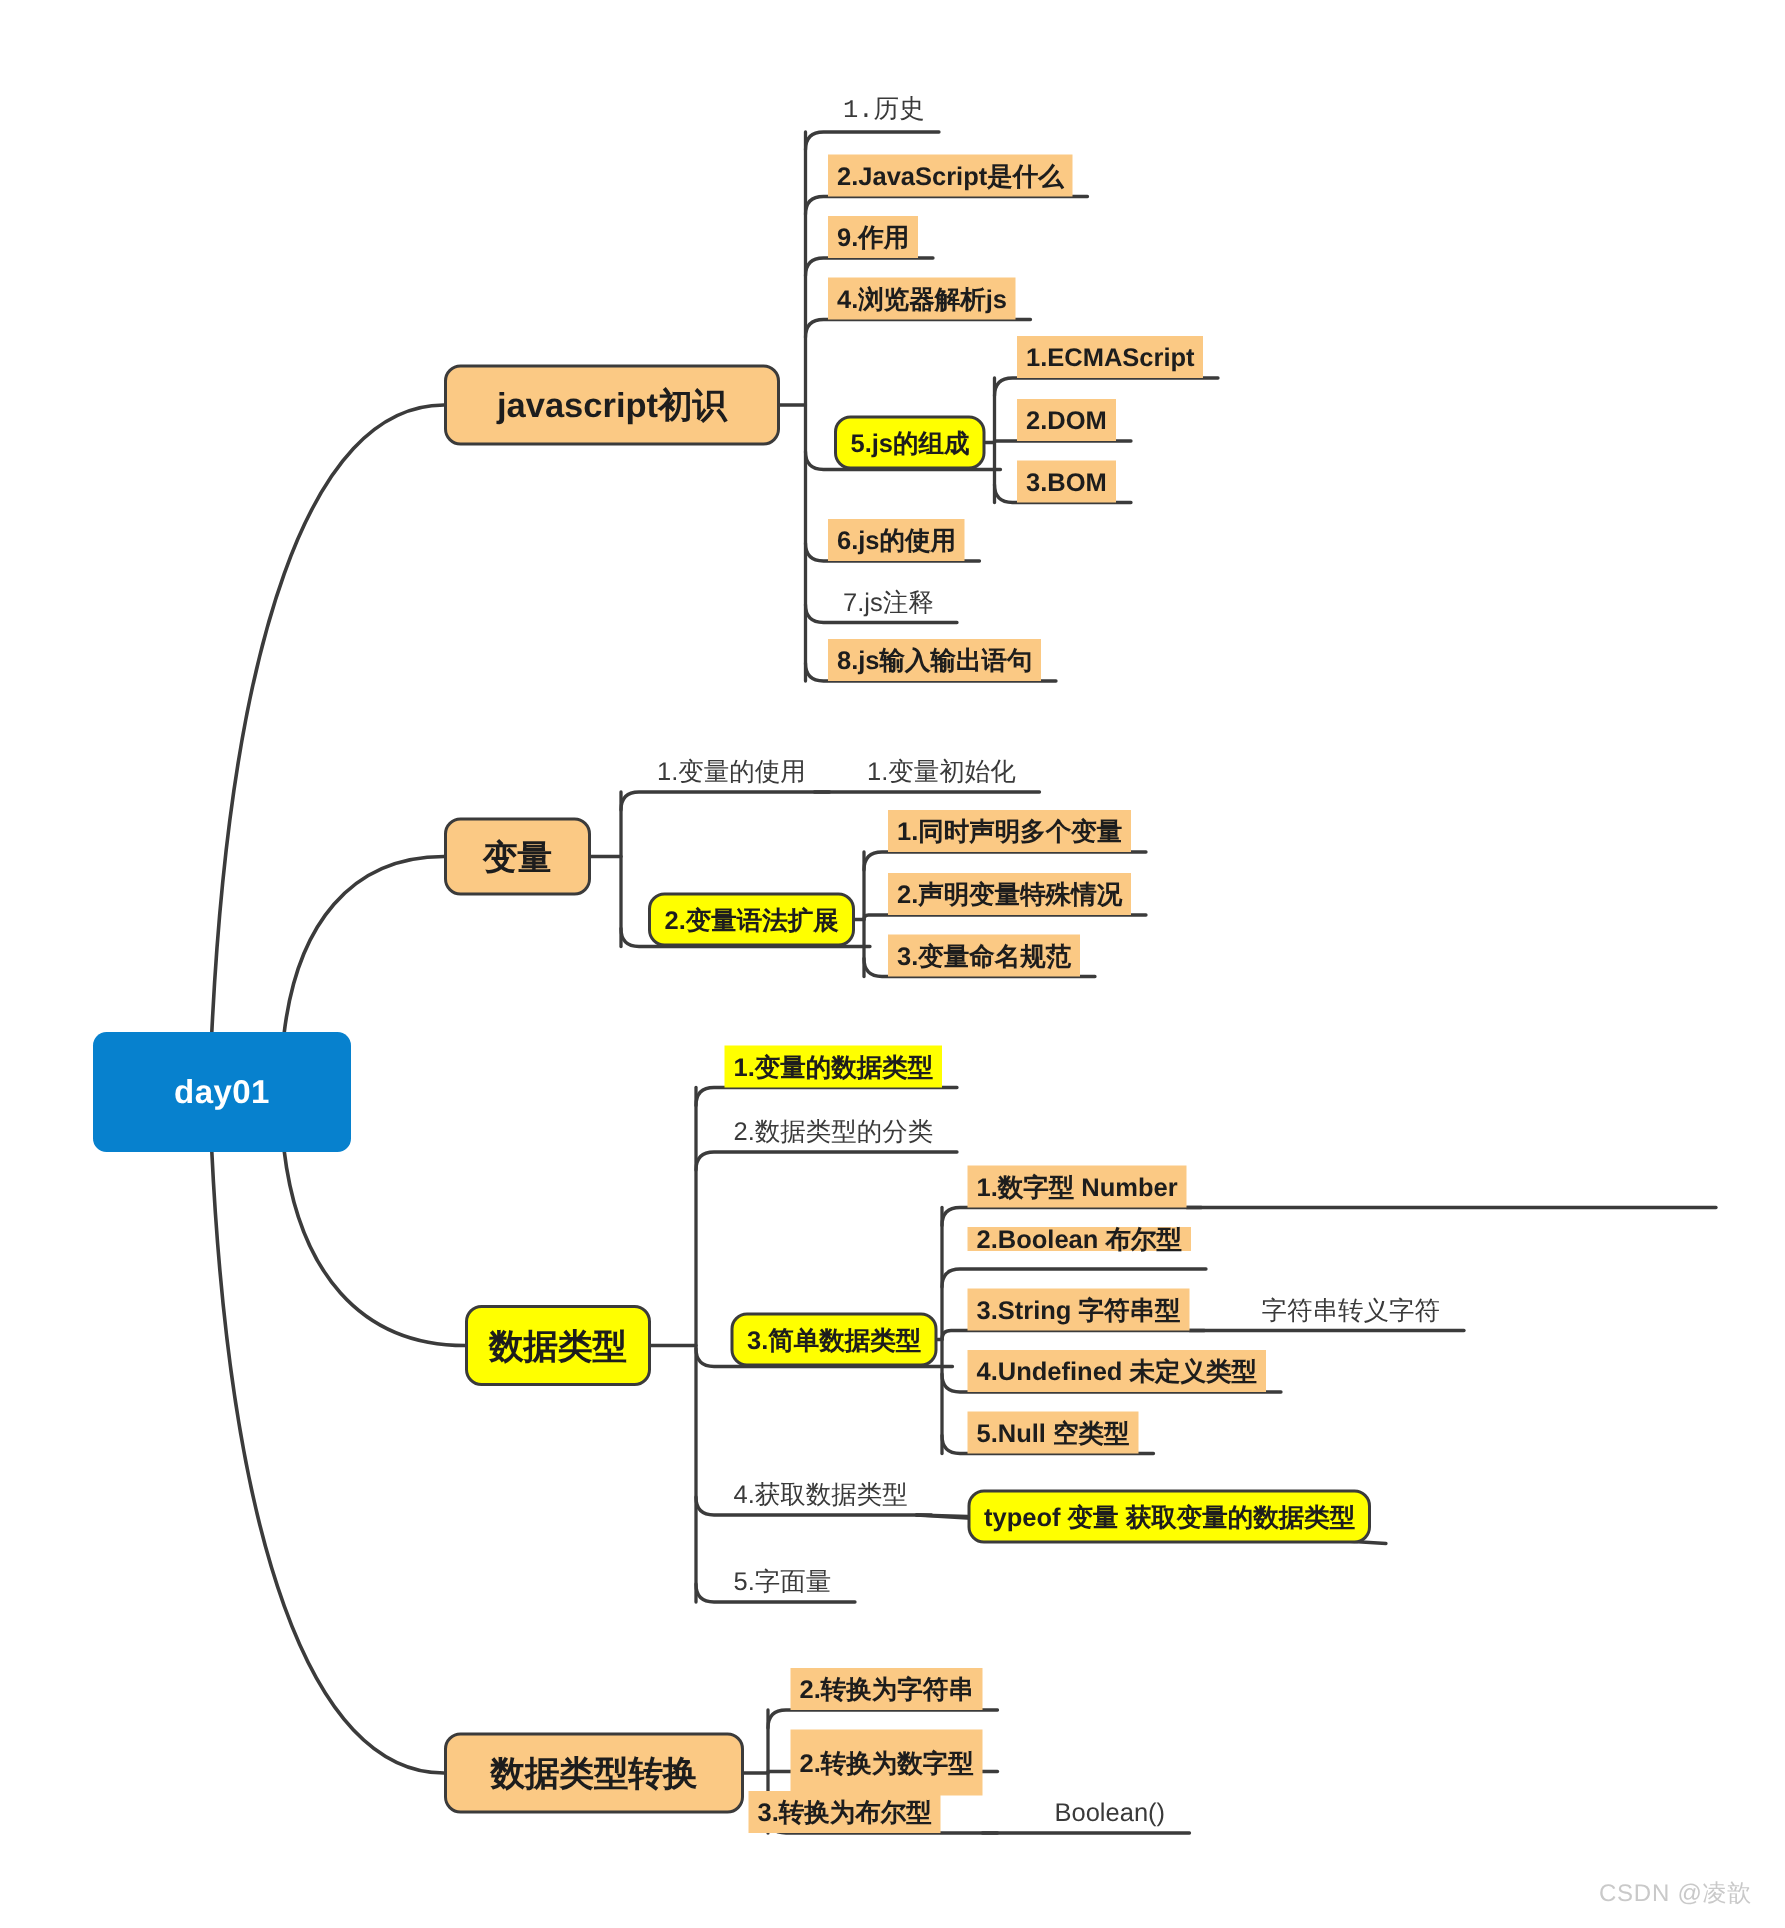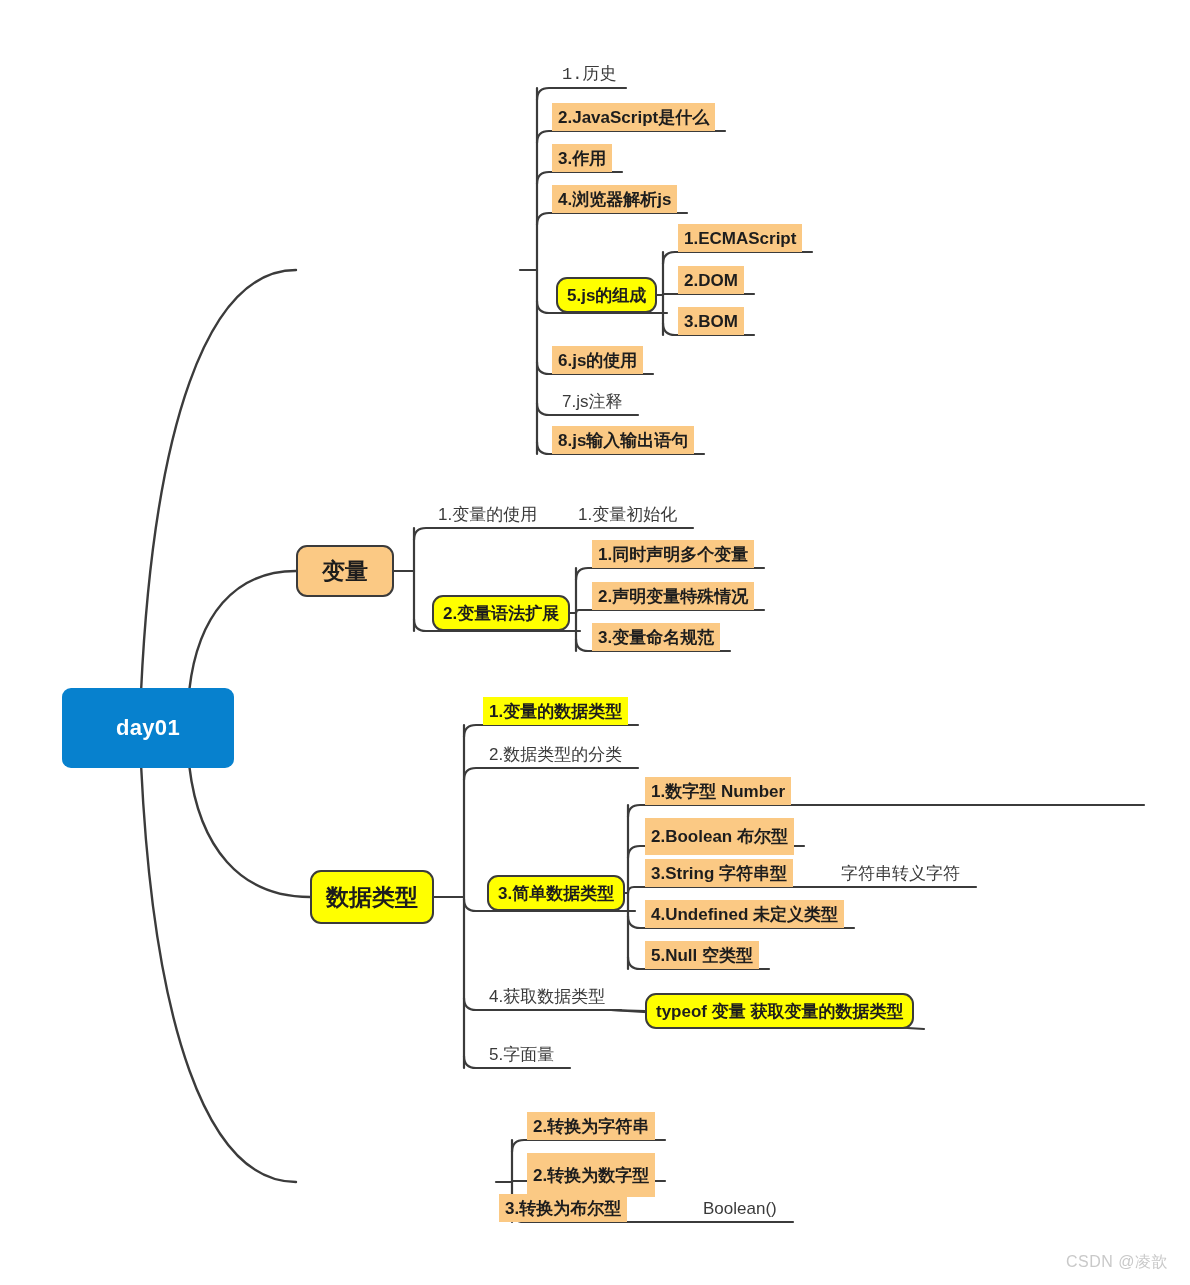--- a/index.html
+++ b/index.html
@@ -140,24 +140,25 @@
       <path d="M512,1140 L512,1222" fill="none" stroke="#3b3b3b" stroke-width="2.2" stroke-linecap="round" stroke-linejoin="round"></path>
       <path d="M512,1152 Q512,1140 524,1140 L665,1140" fill="none" stroke="#3b3b3b" stroke-width="2.2" stroke-linecap="round" stroke-linejoin="round"></path>
       <path d="M512,1181 L665,1181" fill="none" stroke="#3b3b3b" stroke-width="2.2" stroke-linecap="round" stroke-linejoin="round"></path>
       <path d="M512,1210 Q512,1222 524,1222 L665,1222" fill="none" stroke="#3b3b3b" stroke-width="2.2" stroke-linecap="round" stroke-linejoin="round"></path>
       <path d="M655,1222 L793,1222" fill="none" stroke="#3b3b3b" stroke-width="2.2" stroke-linecap="round" stroke-linejoin="round"></path>
       <path d="M611,1010 L645,1011" fill="none" stroke="#3b3b3b" stroke-width="2.2" stroke-linecap="round" stroke-linejoin="round"></path>
     </svg>
 
   <div class="node n-root" style="left:62px;top:688px;width:172px;height:80px;">day01</div>
 
+  <div class="node n-branch" style="left:296px;top:243px;width:224px;height:54px;">javascript初识</div>
 
   <div class="node n-leaf plain" style="left:556px;top:60px;height:28px;font-family:Liberation Mono, monospace;">1.历史</div>
   <div class="node n-leaf hl-orange" style="left:552px;top:103px;height:28px;">2.JavaScript是什么</div>
-  <div class="node n-leaf hl-orange" style="left:552px;top:144px;height:28px;">3.作用</div>
+  <div class="node n-leaf hl-orange" style="left:552px;top:144px;height:28px;">9.作用</div>
   <div class="node n-leaf hl-orange" style="left:552px;top:185px;height:28px;text-align:center;">4.浏览器解析js</div>
 
   <div class="node n-pill" style="left:556px;top:277px;height:36px;">5.js的组成</div>
   <div class="node n-leaf hl-orange" style="left:678px;top:224px;height:28px;">1.ECMAScript</div>
   <div class="node n-leaf hl-orange" style="left:678px;top:266px;height:28px;">2.DOM</div>
   <div class="node n-leaf hl-orange" style="left:678px;top:307px;height:28px;">3.BOM</div>
 
   <div class="node n-leaf hl-orange" style="left:552px;top:346px;height:28px;">6.js的使用</div>
   <div class="node n-leaf plain" style="left:556px;top:387px;height:28px;">7.js注释</div>
   <div class="node n-leaf hl-orange" style="left:552px;top:426px;height:28px;">8.js输入输出语句</div>
@@ -173,31 +174,32 @@
   <div class="node n-leaf hl-orange" style="left:592px;top:623px;height:28px;">3.变量命名规范</div>
 
   <div class="node n-branch yellow" style="left:310px;top:870px;width:124px;height:54px;">数据类型</div>
 
   <div class="node n-leaf hl-yellow" style="left:483px;top:697px;height:28px;">1.变量的数据类型</div>
   <div class="node n-leaf plain" style="left:483px;top:740px;height:28px;">2.数据类型的分类</div>
 
   <div class="node n-pill" style="left:487px;top:875px;height:36px;">3.简单数据类型</div>
 
   <div class="node n-leaf hl-orange" style="left:645px;top:777px;height:28px;">1.数字型 Number</div>
-  <div class="node n-leaf hl-orange" style="left:645px;top:818px;height:37px;">2.Boolean 布尔型</div>
+  <div class="node n-leaf hl-orange" style="left:645px;top:818px;height:16px;">2.Boolean 布尔型</div>
   <div class="node n-leaf hl-orange" style="left:645px;top:859px;height:28px;">3.String 字符串型</div>
   <div class="node n-leaf plain" style="left:835px;top:859px;height:28px;">字符串转义字符</div>
   <div class="node n-leaf hl-orange" style="left:645px;top:900px;height:28px;">4.Undefined 未定义类型</div>
   <div class="node n-leaf hl-orange" style="left:645px;top:941px;height:28px;">5.Null 空类型</div>
 
   <div class="node n-leaf plain" style="left:483px;top:982px;height:28px;">4.获取数据类型</div>
   <div class="node n-pill" style="left:645px;top:993px;height:36px;">typeof 变量 获取变量的数据类型</div>
 
   <div class="node n-leaf plain" style="left:483px;top:1040px;height:28px;">5.字面量</div>
 
+  <div class="node n-branch" style="left:296px;top:1155px;width:200px;height:54px;">数据类型转换</div>
 
   <div class="node n-leaf hl-orange" style="left:527px;top:1112px;height:28px;">2.转换为字符串</div>
   <div class="node n-leaf hl-orange" style="left:527px;top:1153px;height:44px;">2.转换为数字型</div>
   <div class="node n-leaf hl-orange" style="left:499px;top:1194px;height:28px;">3.转换为布尔型</div>
   <div class="node n-leaf plain" style="left:697px;top:1194px;height:28px;">Boolean()</div>
 
   <div class="watermark" style="left:1066px;top:1252px;">CSDN @凌歆</div>
 </div>
 
 </body></html>

